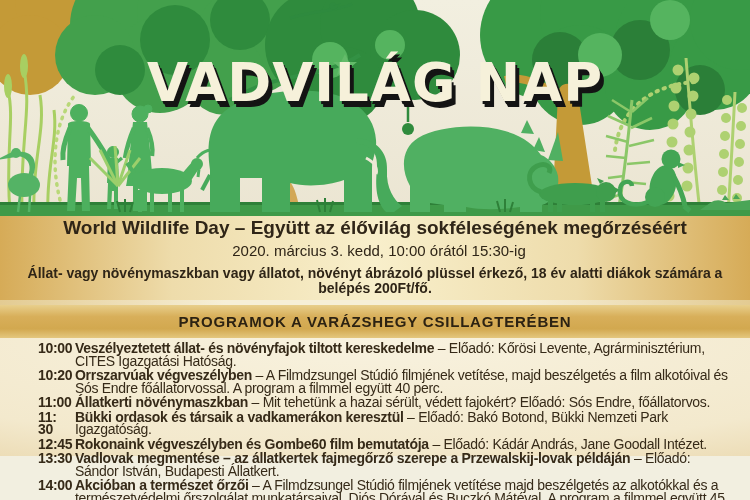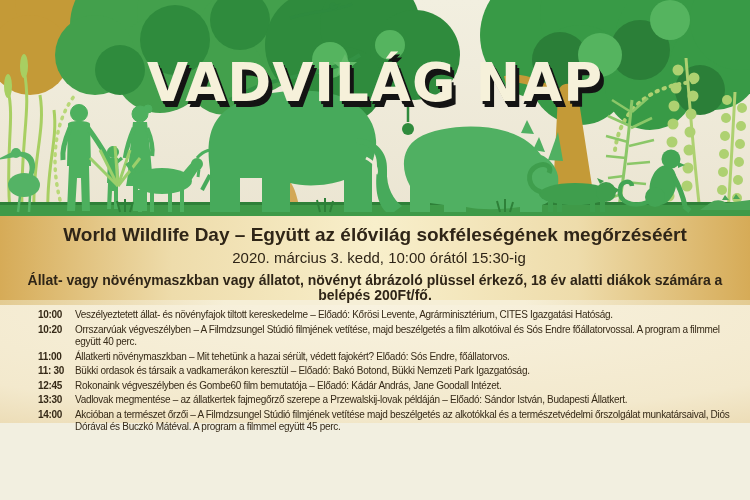--- a/index.html
+++ b/index.html
@@ -12,46 +12,46 @@
   .header-scene svg{position:absolute;top:0;left:0;}
   .poster-title{
     position:absolute;top:52px;left:0;width:100%;text-align:center;
     font-family:"DejaVu Sans",sans-serif;font-weight:bold;font-size:53px;
     color:#f6f1da;letter-spacing:1px;
     text-shadow:2px 3px 0 #141414,4px 6px 0 #141414;
     white-space:nowrap;
   }
   
   .info-section{
-    height:84px;box-sizing:border-box;padding-top:7px;text-align:center;color:#2f2517;
+    height:84px;box-sizing:border-box;text-align:center;color:#2f2517;
     background:linear-gradient(90deg,#d6ab57 0%,#eedcab 23%,#f8efcb 50%,#eedcab 77%,#d6ab57 100%);
   }
   .info-title{font-size:19px;font-weight:bold;line-height:23px;}
   .info-date{font-size:15px;line-height:19px;margin-top:2px;margin-left:8px;}
   .info-note{font-size:14px;font-weight:bold;line-height:15px;margin-top:6px;}
   .divider-strip{
     height:5px;
     background:linear-gradient(90deg,#e3cb92 0%,#f6efd7 30%,#f6efd7 70%,#e3cb92 100%);
   }
   
   .section-band{
     height:33px;display:flex;align-items:center;justify-content:center;
     background:linear-gradient(180deg,#e8cf8c 0%,#d8af5a 35%,#d2a84f 72%,#e4c77e 100%);
     color:#2c2212;font-weight:bold;font-size:15px;letter-spacing:0.8px;
   }
   
   .program-area{
     height:118px;box-sizing:border-box;padding:4px 14px 0 38px;
     background:radial-gradient(ellipse 130% 170% at 50% 0%,#f8f2df 0%,#f3e9cd 55%,#e0c58c 100%);
-    color:#362a18;font-size:10px;letter-spacing:-0.3px;
+    color:#362a18;font-size:14px;letter-spacing:-0.3px;
   }
   .prog-row{display:flex;line-height:12.5px;margin-bottom:2px;}
   .prog-time{flex:0 0 37px;font-weight:bold;}
   .prog-text{flex:1;}
-  .prog-title{font-weight:normal;margin-top:16px;}
+  .prog-title{font-weight:bold;margin-top:16px;}
 </style>
 </head>
 <body>
 
 <div class="poster">
 
   <div class="header-scene">
     <svg width="750" height="216" viewBox="0 0 750 216">
       <defs>
         <linearGradient id="sky" x1="0" y1="0" x2="0" y2="1">
@@ -312,20 +312,21 @@
   </div>
 
   <div class="info-section">
     <div class="info-title">World Wildlife Day – Együtt az élővilág sokféleségének megőrzéséért</div>
     <div class="info-date">2020. március 3. kedd, 10:00 órától 15:30-ig</div>
     <div class="info-note">Állat- vagy növénymaszkban vagy állatot, növényt ábrázoló plüssel érkező, 18 év alatti diákok számára a belépés 200Ft/fő.</div>
   </div>
 
   <div class="divider-strip"></div>
 
+  <div class="section-band">PROGRAMOK A VARÁZSHEGY CSILLAGTERÉBEN</div>
 
   <div class="program-area">
     <div class="prog-row">
         <span class="prog-time">10:00</span>
         <span class="prog-text">
           <span class="prog-title">Veszélyeztetett állat- és növényfajok tiltott kereskedelme</span>
           <span class="prog-details">– Előadó: Kőrösi Levente, Agrárminisztérium, CITES Igazgatási Hatóság.</span>
         </span>
       </div>
       <div class="prog-row">

